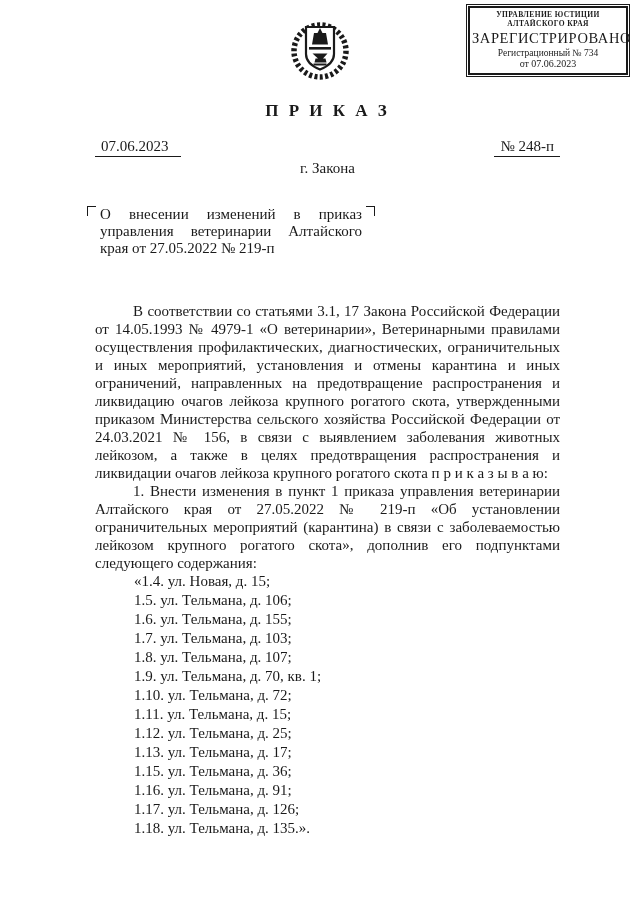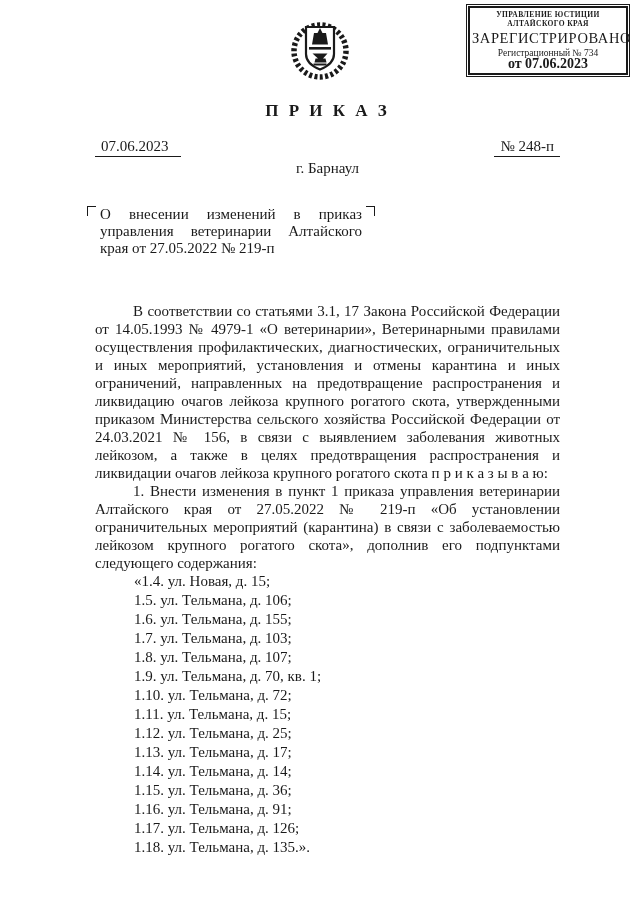--- a/index.html
+++ b/index.html
@@ -44,22 +44,22 @@
     line-height: 16px;
     white-space: nowrap;
   }
   .stamp-reg {
     font-size: 9.5px;
     font-weight: normal;
     margin-top: 2px;
     line-height: 10.5px;
   }
   .stamp-date {
-    font-size: 14px;
-    font-weight: bold;
+    font-size: 10px;
+    font-weight: normal;
     line-height: 10.5px;
   }
 
   
   .emblem { display: block; margin: 14px auto 0 auto; width: 62px; height: 68px; }
 
   
   .org-title {
     text-align: center;
     font-weight: bold;
@@ -144,21 +144,21 @@
   <div class="content">
 
 
     <div class="doc-type">П Р И К А З</div>
 
     <div class="date-row">
       <span class="underlined doc-date">07.06.2023</span>
       <span class="underlined doc-number">№ 248-п</span>
     </div>
 
-    <div class="city">г. Барнаул</div>
+    <div class="city">г. Закона</div>
 
     <div class="subject">
       <span class="corner-mark corner-left"></span>
       <span class="corner-mark corner-right"></span>
       <div class="subject-line just">О  внесении  изменений  в  приказ</div>
       <div class="subject-line just">управления ветеринарии Алтайского</div>
       <div class="subject-line">края от 27.05.2022 № 219-п</div>
     </div>
 
     <div class="para para-1">В соответствии со статьями 3.1, 17 Закона Российской Федерации от 14.05.1993 № 4979-1 «О ветеринарии», Ветеринарными правилами осуществления профилактических, диагностических, ограничительных и иных мероприятий, установления и отмены карантина и иных ограничений, направленных на предотвращение распространения и ликвидацию очагов лейкоза крупного рогатого скота, утвержденными приказом Министерства сельского хозяйства Российской Федерации от 24.03.2021 № 156, в связи с выявлением заболевания животных лейкозом, а также в целях предотвращения распространения и ликвидации очагов лейкоза крупного рогатого скота п р и к а з ы в а ю:</div>
@@ -169,21 +169,20 @@
       <div>«1.4. ул. Новая, д. 15;</div>
       <div>1.5. ул. Тельмана, д. 106;</div>
       <div>1.6. ул. Тельмана, д. 155;</div>
       <div>1.7. ул. Тельмана, д. 103;</div>
       <div>1.8. ул. Тельмана, д. 107;</div>
       <div>1.9. ул. Тельмана, д. 70, кв. 1;</div>
       <div>1.10. ул. Тельмана, д. 72;</div>
       <div>1.11. ул. Тельмана, д. 15;</div>
       <div>1.12. ул. Тельмана, д. 25;</div>
       <div>1.13. ул. Тельмана, д. 17;</div>
-      <div>1.14. ул. Тельмана, д. 14;</div>
       <div>1.15. ул. Тельмана, д. 36;</div>
       <div>1.16. ул. Тельмана, д. 91;</div>
       <div>1.17. ул. Тельмана, д. 126;</div>
       <div>1.18. ул. Тельмана, д. 135.».</div>
     </div>
 
   </div>
 </div>
 
 </body></html>

